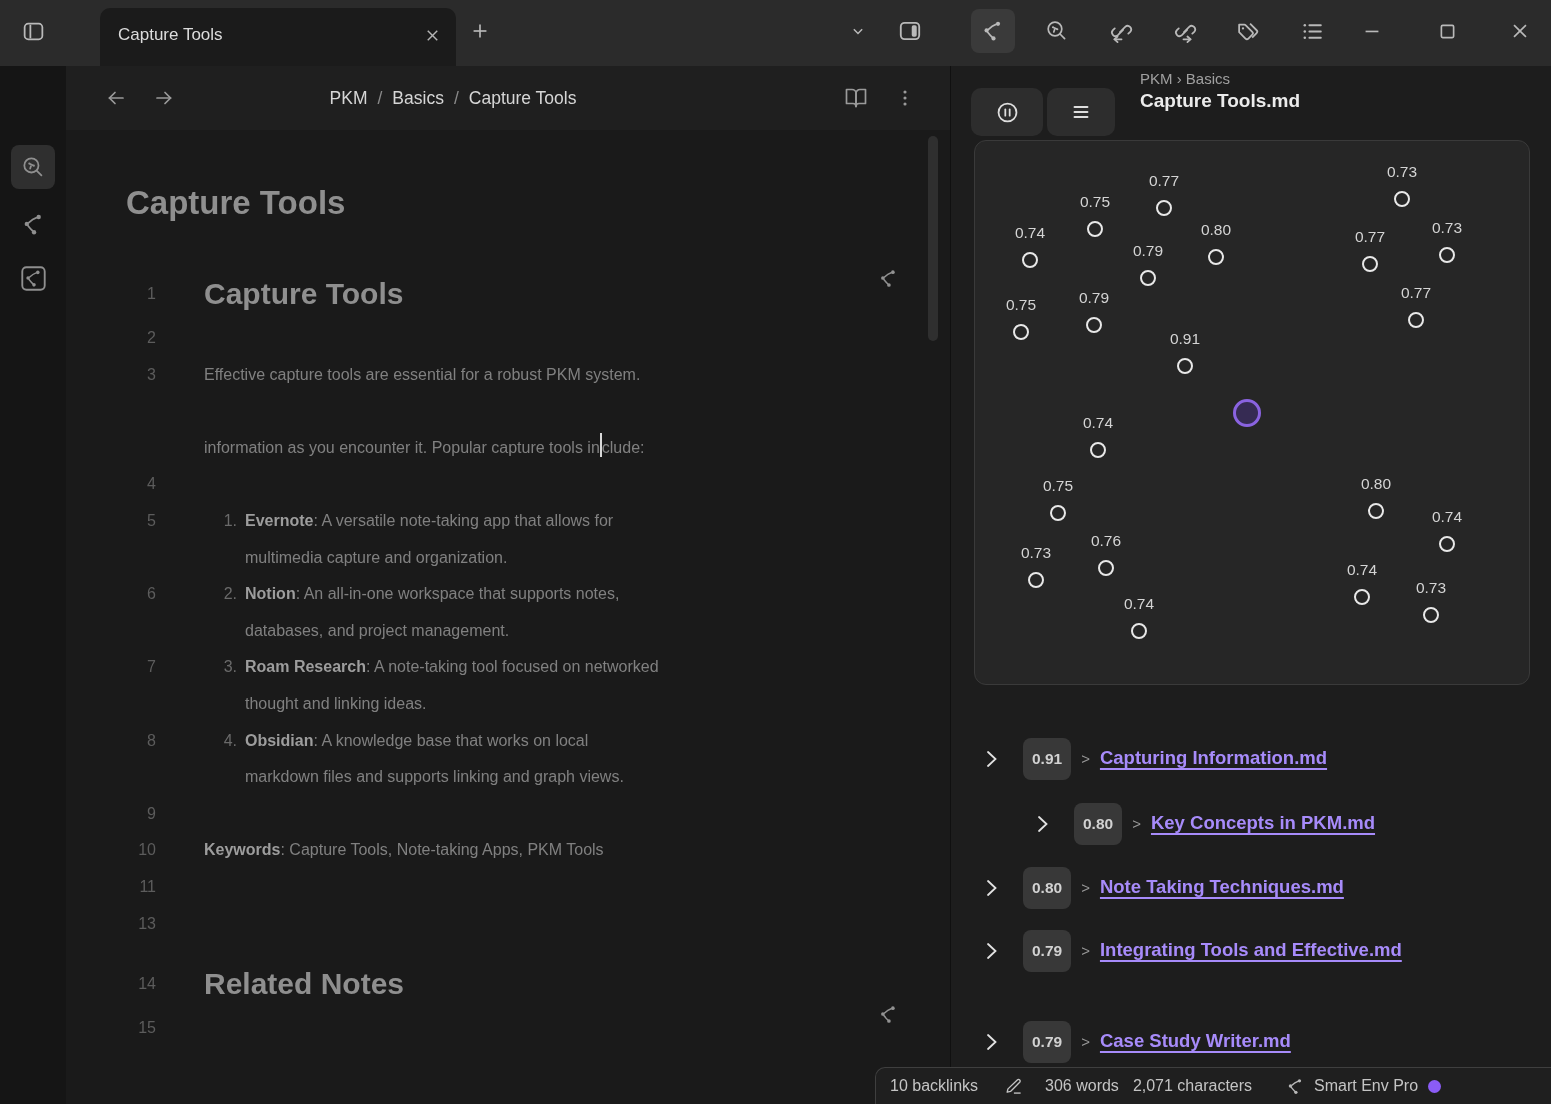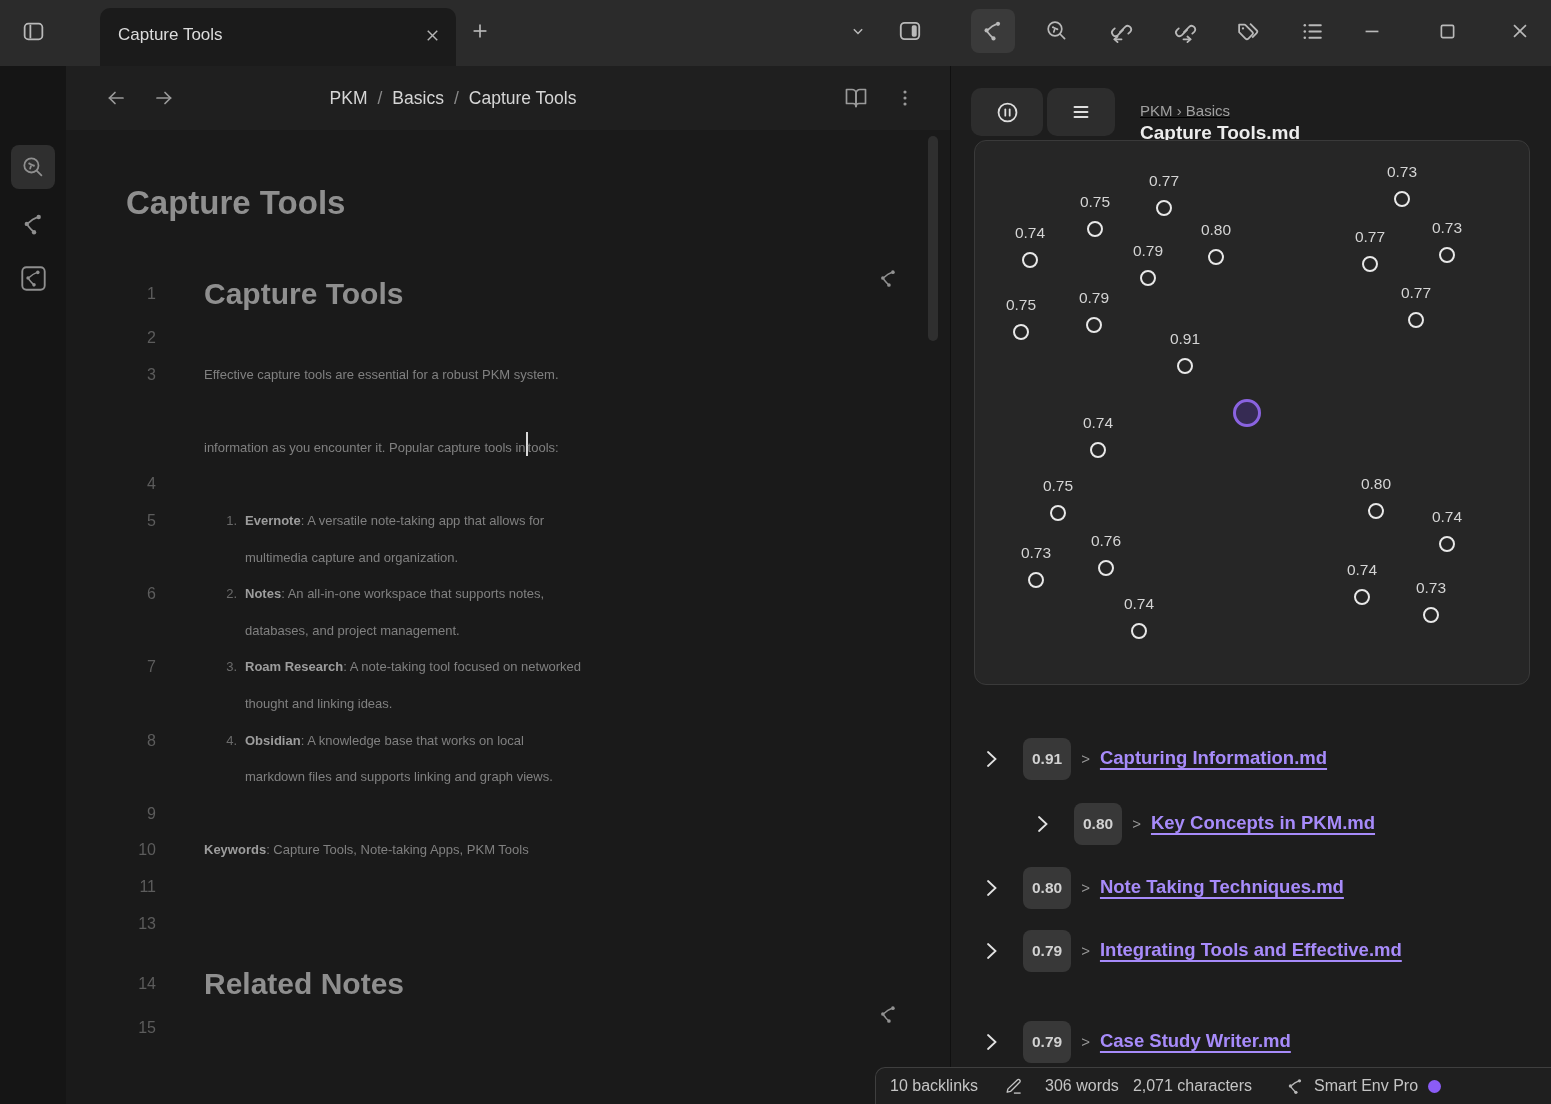--- a/index.html
+++ b/index.html
@@ -36,37 +36,37 @@
   .ed-breadcrumb{position:absolute;left:0;right:110px;top:0;height:64px;display:flex;
     align-items:center;justify-content:center;gap:10px;font-size:17.5px;color:#d6d6d6;}
   .ed-breadcrumb .sep{color:#8a8a8a;}
   .editor-body{position:absolute;left:0;top:64px;width:884px;height:974px;background:var(--bg-editor);
     overflow:hidden;cursor:text;}
   .inline-title{margin:54px 0 0 60px;font-size:33px;font-weight:700;color:var(--edhead);}
   #editor-lines{margin-top:46px;}
   .ed-line{display:flex;align-items:flex-start;min-height:36.6px;}
   .gutter{width:90px;flex:0 0 90px;text-align:right;font-size:16px;color:var(--gutter);
     line-height:36.6px;user-select:none;}
-  .ltext{margin-left:48px;width:660px;font-size:13px;line-height:36.6px;color:var(--edtext);}
+  .ltext{margin-left:48px;width:660px;font-size:16px;line-height:36.6px;color:var(--edtext);}
   .ltext .b{font-weight:700;color:var(--edbold);}
   .k-h1 .ltext,.k-h2 .ltext{font-size:30px;font-weight:700;line-height:52px;color:var(--edhead);}
   .k-h1 .gutter,.k-h2 .gutter{line-height:52px;}
   .k-h2{margin-top:16px;}
   .ltext.li{position:relative;padding-left:41px;width:671px;}
   .ltext .marker{position:absolute;left:0;width:33px;text-align:right;color:#6a6a6a;}
   .caret{display:inline-block;width:2px;height:24px;background:#d8d8d8;vertical-align:-4px;}
   .ed-float{position:absolute;color:#929292;cursor:pointer;background:none;border:none;}
   .scrollbar{position:absolute;left:862px;top:6px;width:10px;height:205px;border-radius:5px;
     background:#2f2f2f;cursor:pointer;}
   
   .panel{position:absolute;left:950px;top:66px;width:601px;height:1038px;background:var(--bg-panel);
     border-left:1px solid #101010;}
   .pbtn{position:absolute;top:22px;height:48px;background:var(--bg-btn);border:none;border-radius:10px;
     color:#dedede;display:flex;align-items:center;justify-content:center;cursor:pointer;}
-  .ph-text{position:absolute;left:189px;top:36px;text-decoration:underline;}
+  .ph-text{position:absolute;left:189px;top:4px;}
   .ph-crumb{font-size:15px;color:#a0a0a0;}
   .ph-title{font-size:19px;font-weight:700;color:#ececec;margin-top:3px;}
   .graph{position:absolute;left:23px;top:74px;width:556px;height:545px;background:var(--bg-card);
     border:1px solid var(--border);border-radius:12px;overflow:hidden;}
   .gnode{position:absolute;width:16px;height:16px;border-radius:50%;border:2.5px solid #e8e8e8;cursor:pointer;}
   .gnode-center{position:absolute;width:28px;height:28px;border-radius:50%;border:3.5px solid var(--ring);
     background:#362b53;cursor:pointer;}
   .glabel{position:absolute;width:80px;text-align:center;font-size:15.5px;color:#d4d4d4;line-height:22px;}
   #backlinks{position:absolute;left:28px;top:672px;width:525px;}
   .bl-row{position:absolute;left:0;width:525px;display:flex;align-items:center;min-height:34px;cursor:pointer;}
@@ -269,33 +269,33 @@
           <div class="ed-line k-h1">
             <span class="gutter">1</span>
             <span class="ltext"><span>Capture Tools</span></span>
           </div>
           <div class="ed-line k-empty">
             <span class="gutter">2</span>
             <span class="ltext"></span>
           </div>
           <div class="ed-line k-p">
             <span class="gutter">3</span>
-            <span class="ltext"><span>Effective capture tools are essential for a robust PKM system.</span><br><br><span>information as you encounter it. Popular capture tools in</span><span class="caret"></span><span>tools:</span></span>
+            <span class="ltext"><span>Effective capture tools are essential for a robust PKM system.</span><br><br><span>information as you encounter it. Popular capture tools in</span><span class="caret"></span><span>clude:</span></span>
           </div>
           <div class="ed-line k-empty">
             <span class="gutter">4</span>
             <span class="ltext"></span>
           </div>
           <div class="ed-line k-li">
             <span class="gutter">5</span>
             <span class="ltext li"><span class="marker">1.</span><span class="b">Evernote</span><span>: A versatile note-taking app that allows for</span><br><span>multimedia capture and organization.</span></span>
           </div>
           <div class="ed-line k-li">
             <span class="gutter">6</span>
-            <span class="ltext li"><span class="marker">2.</span><span class="b">Notes</span><span>: An all-in-one workspace that supports notes,</span><br><span>databases, and project management.</span></span>
+            <span class="ltext li"><span class="marker">2.</span><span class="b">Notion</span><span>: An all-in-one workspace that supports notes,</span><br><span>databases, and project management.</span></span>
           </div>
           <div class="ed-line k-li">
             <span class="gutter">7</span>
             <span class="ltext li"><span class="marker">3.</span><span class="b">Roam Research</span><span>: A note-taking tool focused on networked</span><br><span>thought and linking ideas.</span></span>
           </div>
           <div class="ed-line k-li">
             <span class="gutter">8</span>
             <span class="ltext li"><span class="marker">4.</span><span class="b">Obsidian</span><span>: A knowledge base that works on local</span><br><span>markdown files and supports linking and graph views.</span></span>
           </div>
           <div class="ed-line k-empty">

